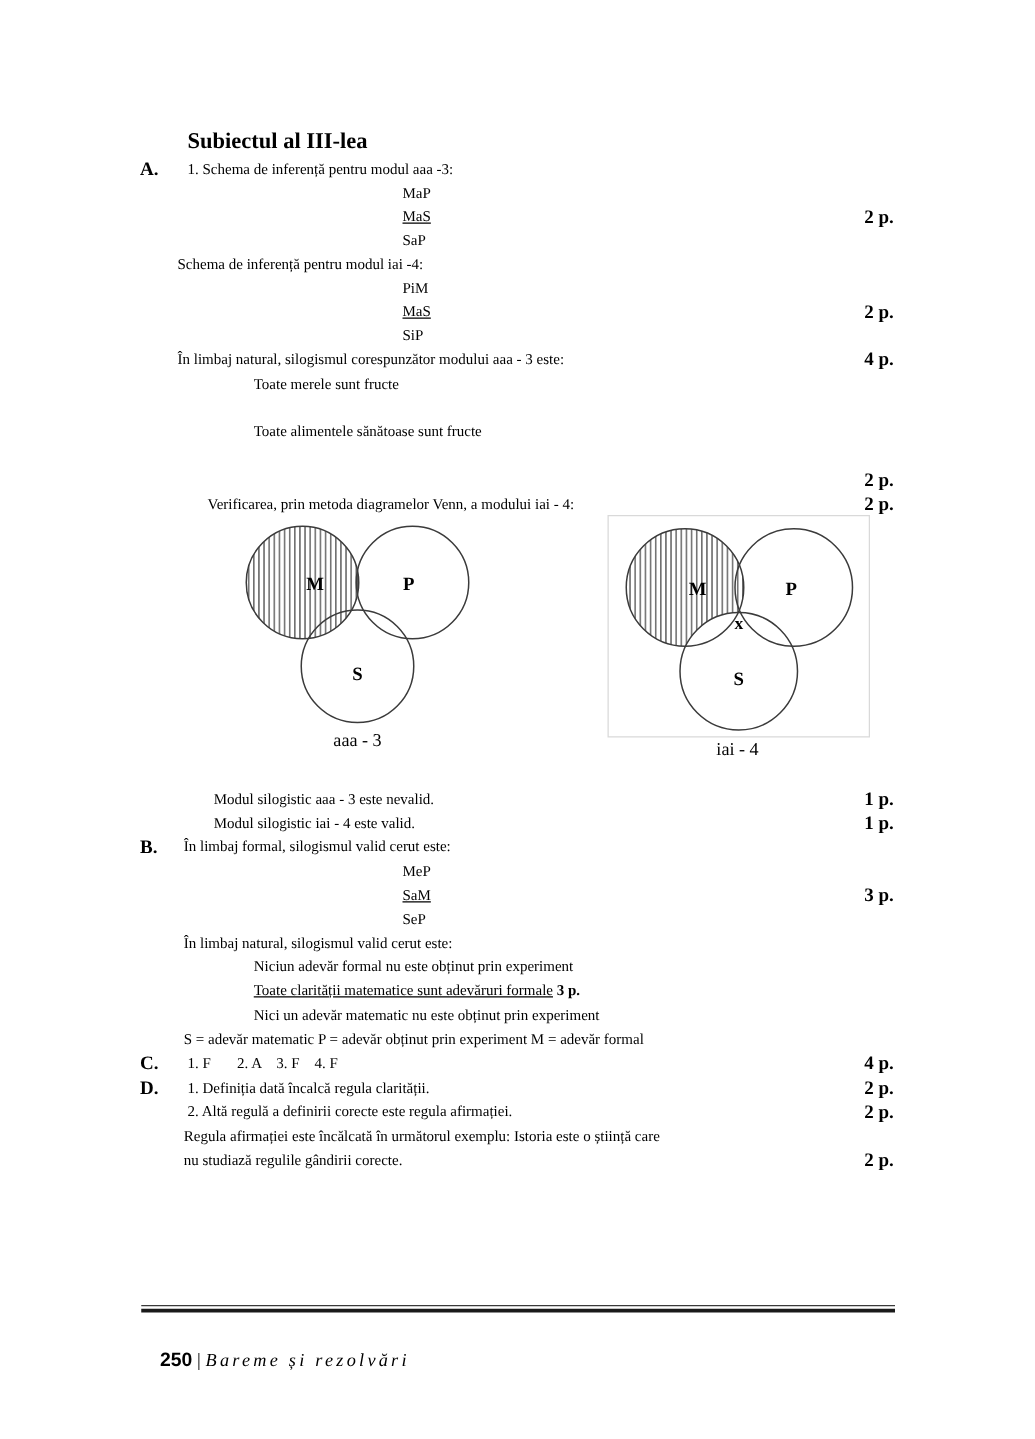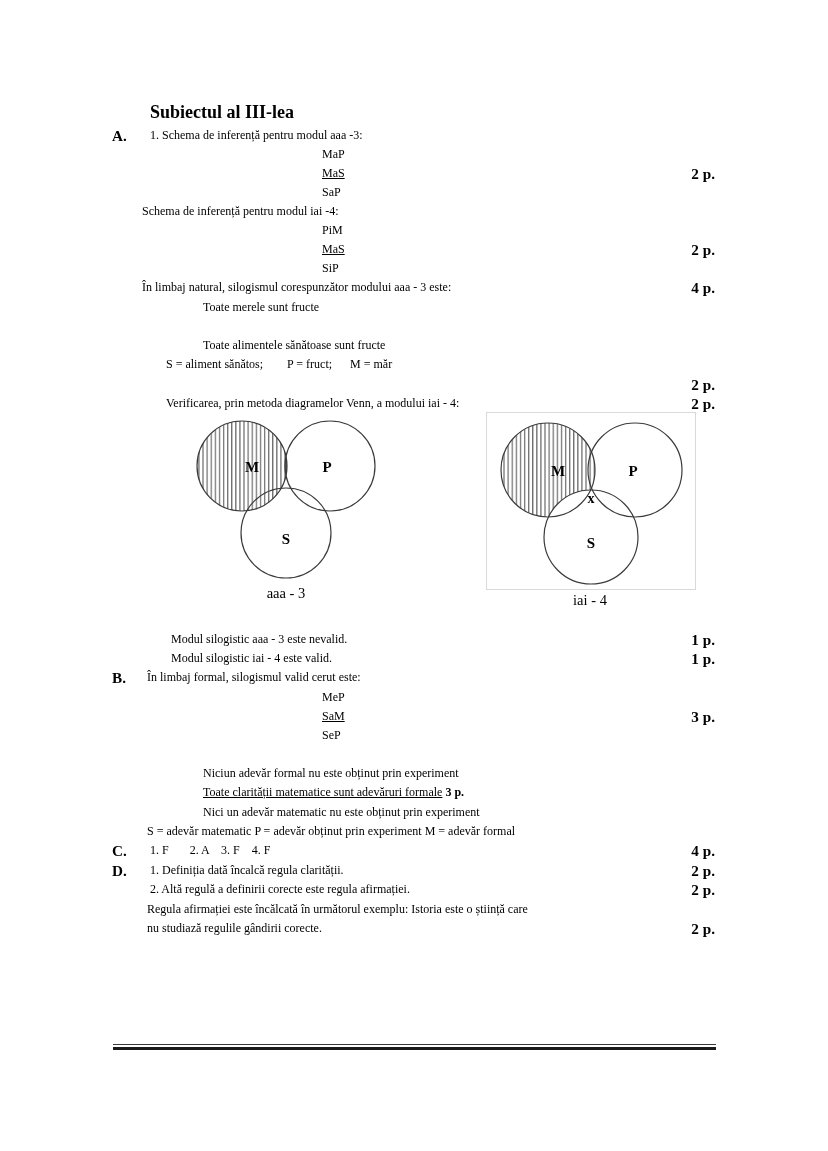--- a/index.html
+++ b/index.html
@@ -122,21 +122,20 @@
   <div class="row ul" style="left:322px; top:240px">MaS</div>
   <div class="pts" style="top:240px">2 p.</div>
   <div class="row" style="left:322px; top:259px">SiP</div>
 
   <div class="row" style="left:142px; top:278px">În limbaj natural, silogismul corespunzător modului aaa - 3 este:</div>
   <div class="pts" style="top:278px">4 p.</div>
 
   <div class="row" style="left:203px; top:298px">Toate merele sunt fructe</div>
   <div class="row" style="left:203px; top:336px">Toate alimentele sănătoase sunt fructe</div>
 
-  <div class="row" style="left:166px; top:355px">S = aliment sănătos;        P = fruct;      M = măr</div>
 
   <div class="pts" style="top:375px">2 p.</div>
 
   <div class="row" style="left:166px; top:394px">Verificarea, prin metoda diagramelor Venn, a modului iai - 4:</div>
   <div class="pts" style="top:394px">2 p.</div>
 
   <div class="venn-wrap" style="left:186px; top:412px; width:200px; height:180px">
     <svg width="200" height="180" viewBox="0 0 200 180">
       <defs>
         <pattern id="vhatchL" width="4.1" height="4" patternUnits="userSpaceOnUse">
@@ -235,20 +234,21 @@
   <div class="pts" style="top:649px">1 p.</div>
 
   <div class="marker" style="top:668px">B.</div>
   <div class="row" style="left:147px; top:668px">În limbaj formal, silogismul valid cerut este:</div>
 
   <div class="row" style="left:322px; top:688px">MeP</div>
   <div class="row ul" style="left:322px; top:707px">SaM</div>
   <div class="pts" style="top:707px">3 p.</div>
   <div class="row" style="left:322px; top:726px">SeP</div>
 
+  <div class="row" style="left:147px; top:745px">În limbaj natural, silogismul valid cerut este:</div>
 
   <div class="row" style="left:203px; top:764px">Niciun adevăr formal nu este obținut prin experiment</div>
 
   <div class="row" style="left:203px; top:783px">
     <span class="ul">Toate clarității matematice sunt adevăruri formale</span><span> </span><span class="bold">3 p.</span>
   </div>
 
   <div class="row" style="left:203px; top:803px">Nici un adevăr matematic nu este obținut prin experiment</div>
 
   <div class="row" style="left:147px; top:822px">S = adevăr matematic P = adevăr obținut prin experiment M = adevăr formal</div>
@@ -265,14 +265,17 @@
   <div class="pts" style="top:880px">2 p.</div>
 
   <div class="row" style="left:147px; top:919px">nu studiază regulile gândirii corecte.</div>
 
   <div class="row" style="left:147px; top:900px">Regula afirmației este încălcată în următorul exemplu: Istoria este o știință care</div>
   <div class="pts" style="top:919px">2 p.</div>
 
   <div class="rule-thin" style="top:1044px"></div>
   <div class="rule-thick" style="top:1047px"></div>
 
+  <div class="footer" style="top:1060px">
+    <span class="pageno">250</span><span> </span><span class="bar">|</span><span> </span><span class="ftitle">Bareme și rezolvări</span>
+  </div>
 
 </div>
 
 </body></html>

